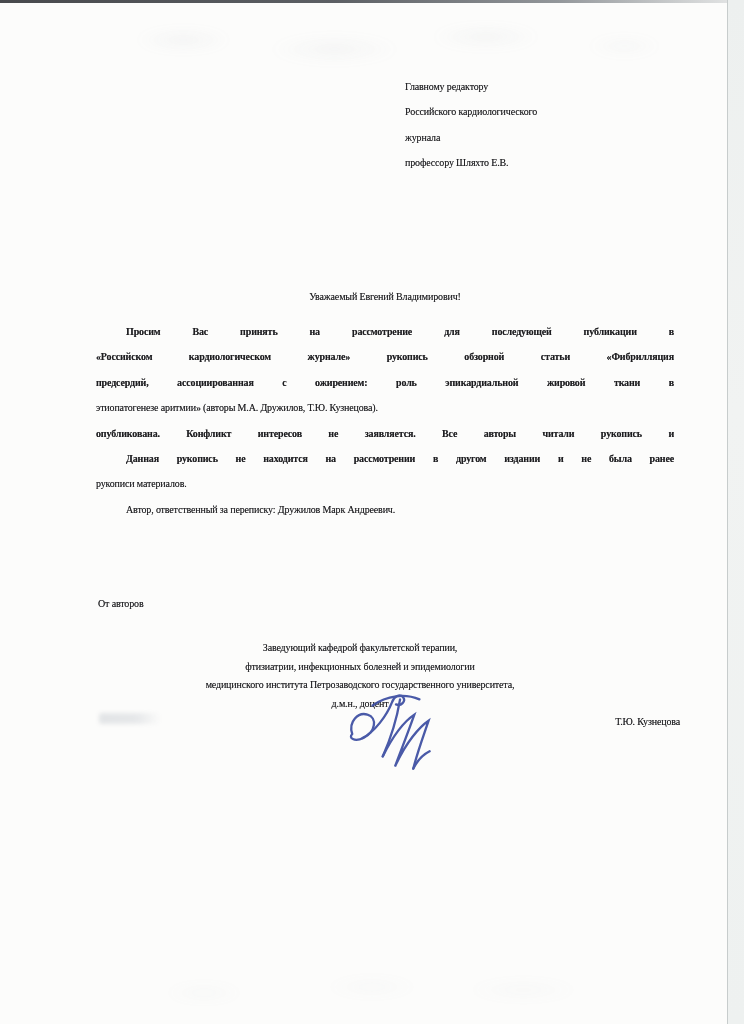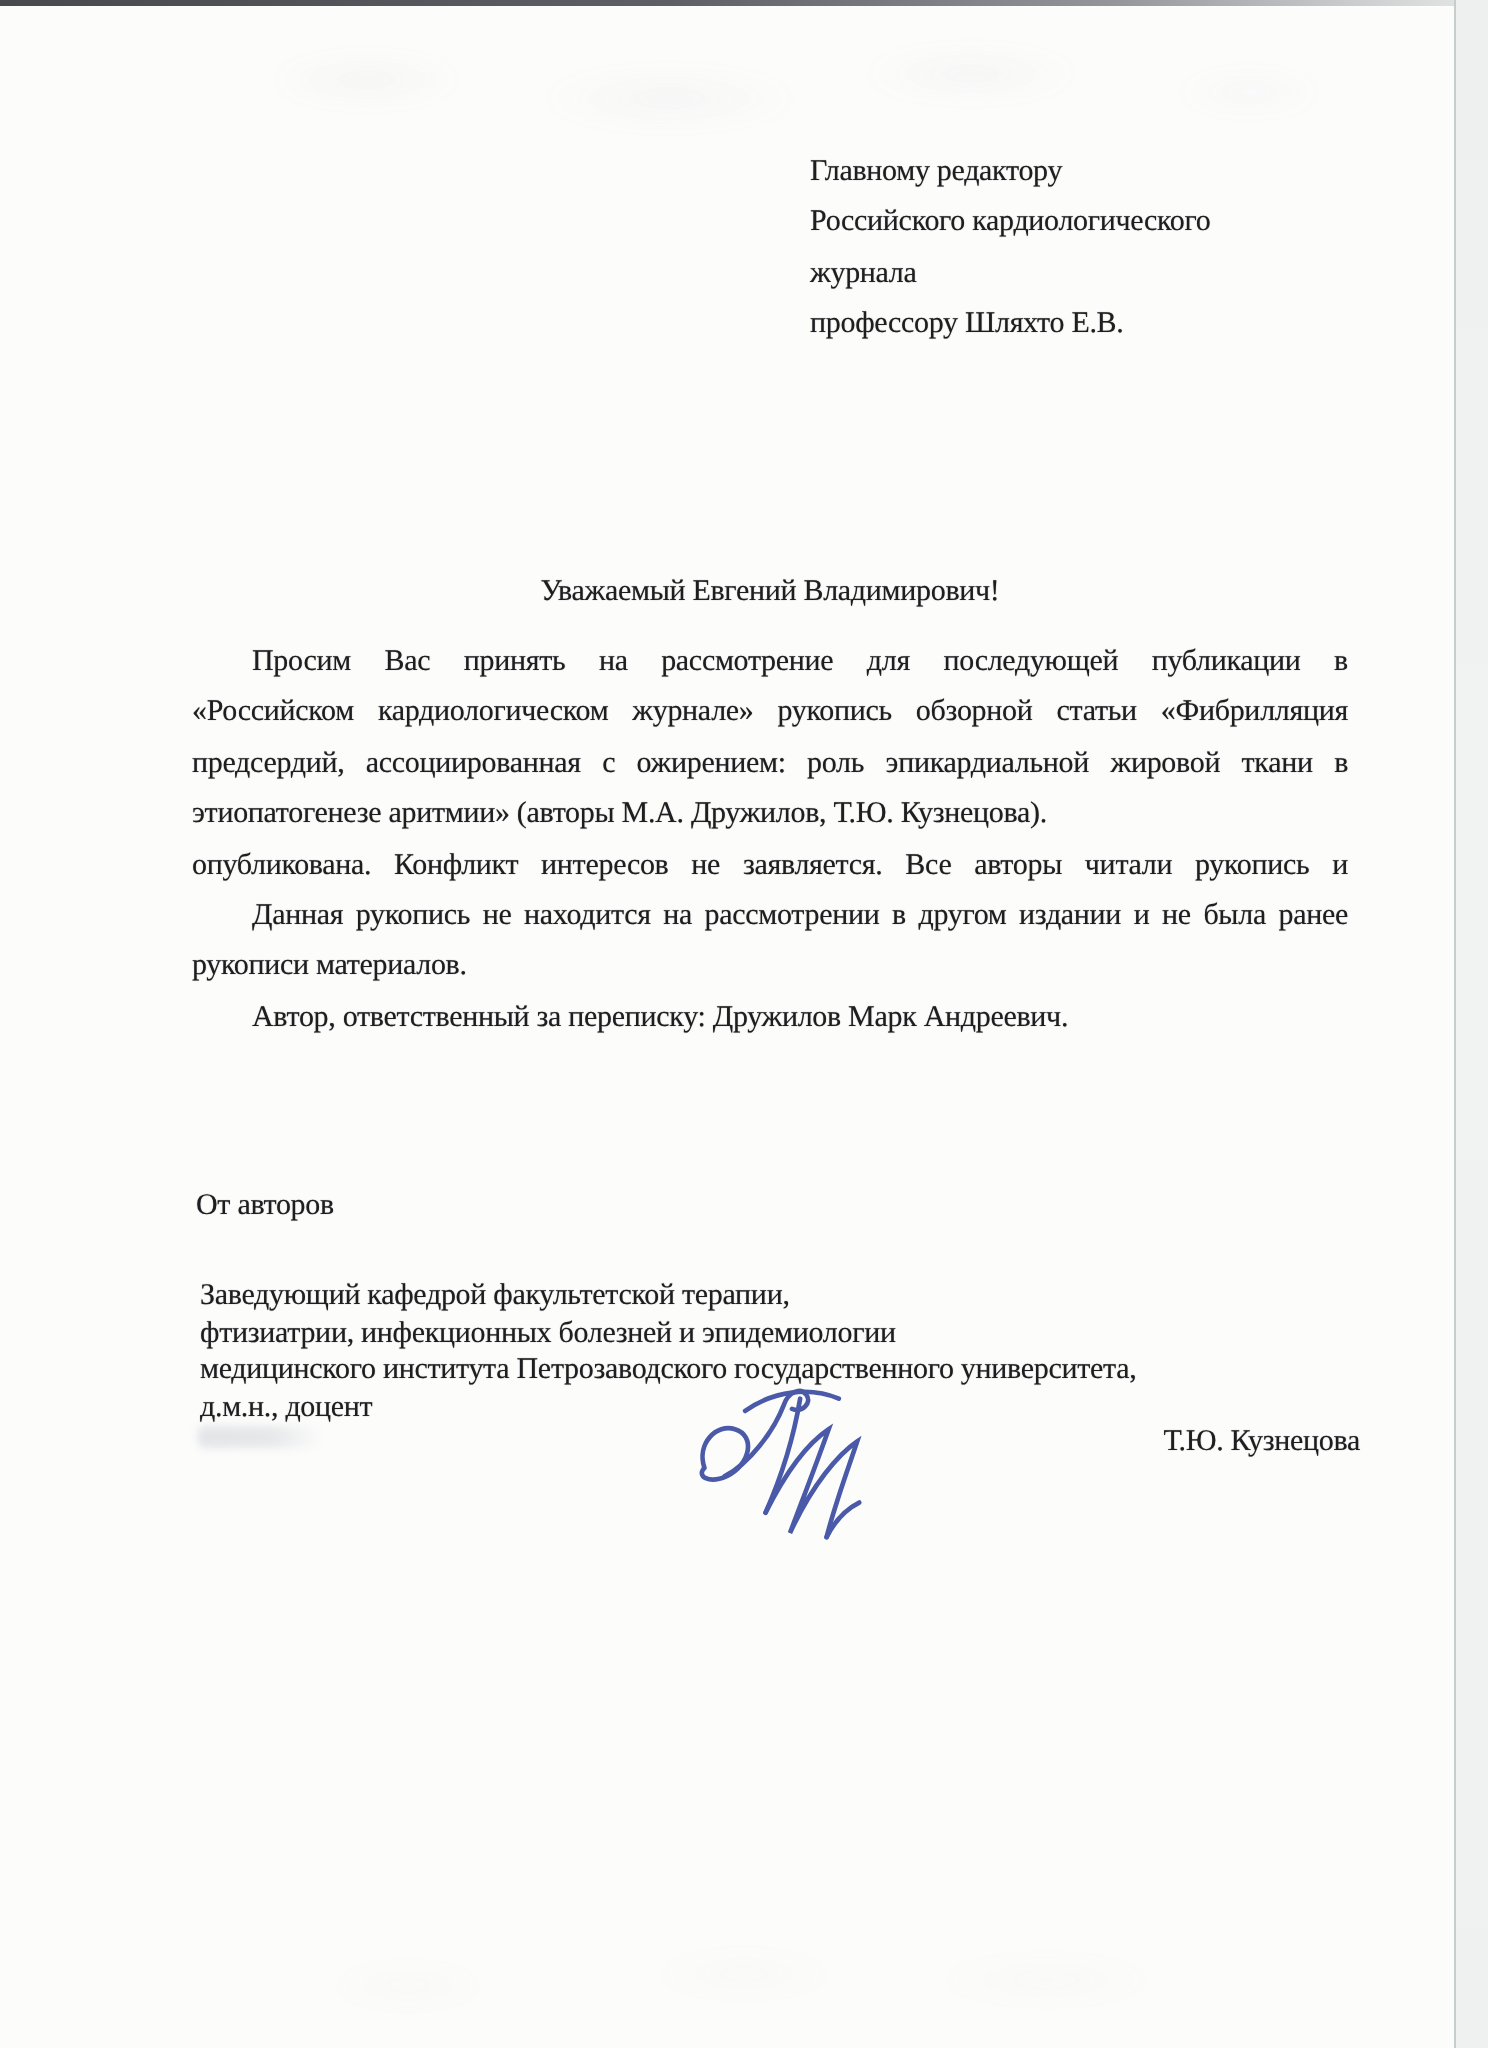--- a/index.html
+++ b/index.html
@@ -37,31 +37,31 @@
       radial-gradient(60px 14px at 15% 60%, rgba(150,158,166,.13), transparent 70%),
       radial-gradient(70px 15px at 45% 50%, rgba(150,158,166,.12), transparent 70%),
       radial-gradient(85px 16px at 72% 55%, rgba(150,158,166,.12), transparent 70%);
   }
   .ghost-word{
     left:99px;top:713px;width:62px;height:11px;filter:blur(2px);opacity:.22;
     background:linear-gradient(to right, #8a93a0, #9aa2ad 60%, transparent);
     border-radius:3px;
   }
   
-  .txt{font-size:15px;letter-spacing:-0.15px;text-shadow:0 0 .5px rgba(20,20,24,.55);}
+  .txt{font-size:10px;letter-spacing:-0.15px;text-shadow:0 0 .5px rgba(20,20,24,.55);}
   .line{line-height:25.4px;height:25.4px;white-space:nowrap;}
   .wrapline{line-height:25.4px;height:25.4px;}
-  .just{text-align:justify;text-align-last:justify;white-space:normal;}
+  .just{text-align:justify;text-align-last:justify;white-space:normal;font-weight:bold;}
   .indent{text-indent:30px;}
   .address{left:405px;top:74px;width:280px;}
   .salutation{left:96px;top:284px;width:578px;text-align:center;}
   .body-text{left:96px;top:319px;width:578px;}
   .from-authors{left:98px;top:591px;width:300px;}
   .sig-block{left:100px;top:639px;width:520px;}
-  .sig-block .sline{line-height:18.6px;height:18.6px;white-space:nowrap;}
+  .sig-block .sline{line-height:18.6px;height:18.6px;white-space:nowrap;text-align:center;}
   .signer{left:96px;top:709px;width:584px;text-align:right;}
   .signature-svg{left:340px;top:691px;width:112px;height:90px;}
 </style>
 </head>
 <body>
 
 <div class="abs scan-topline"></div>
 <div class="abs scan-edge-right"></div>
 <div class="abs ghost-top"></div>
 <div class="abs ghost-bottom"></div>

